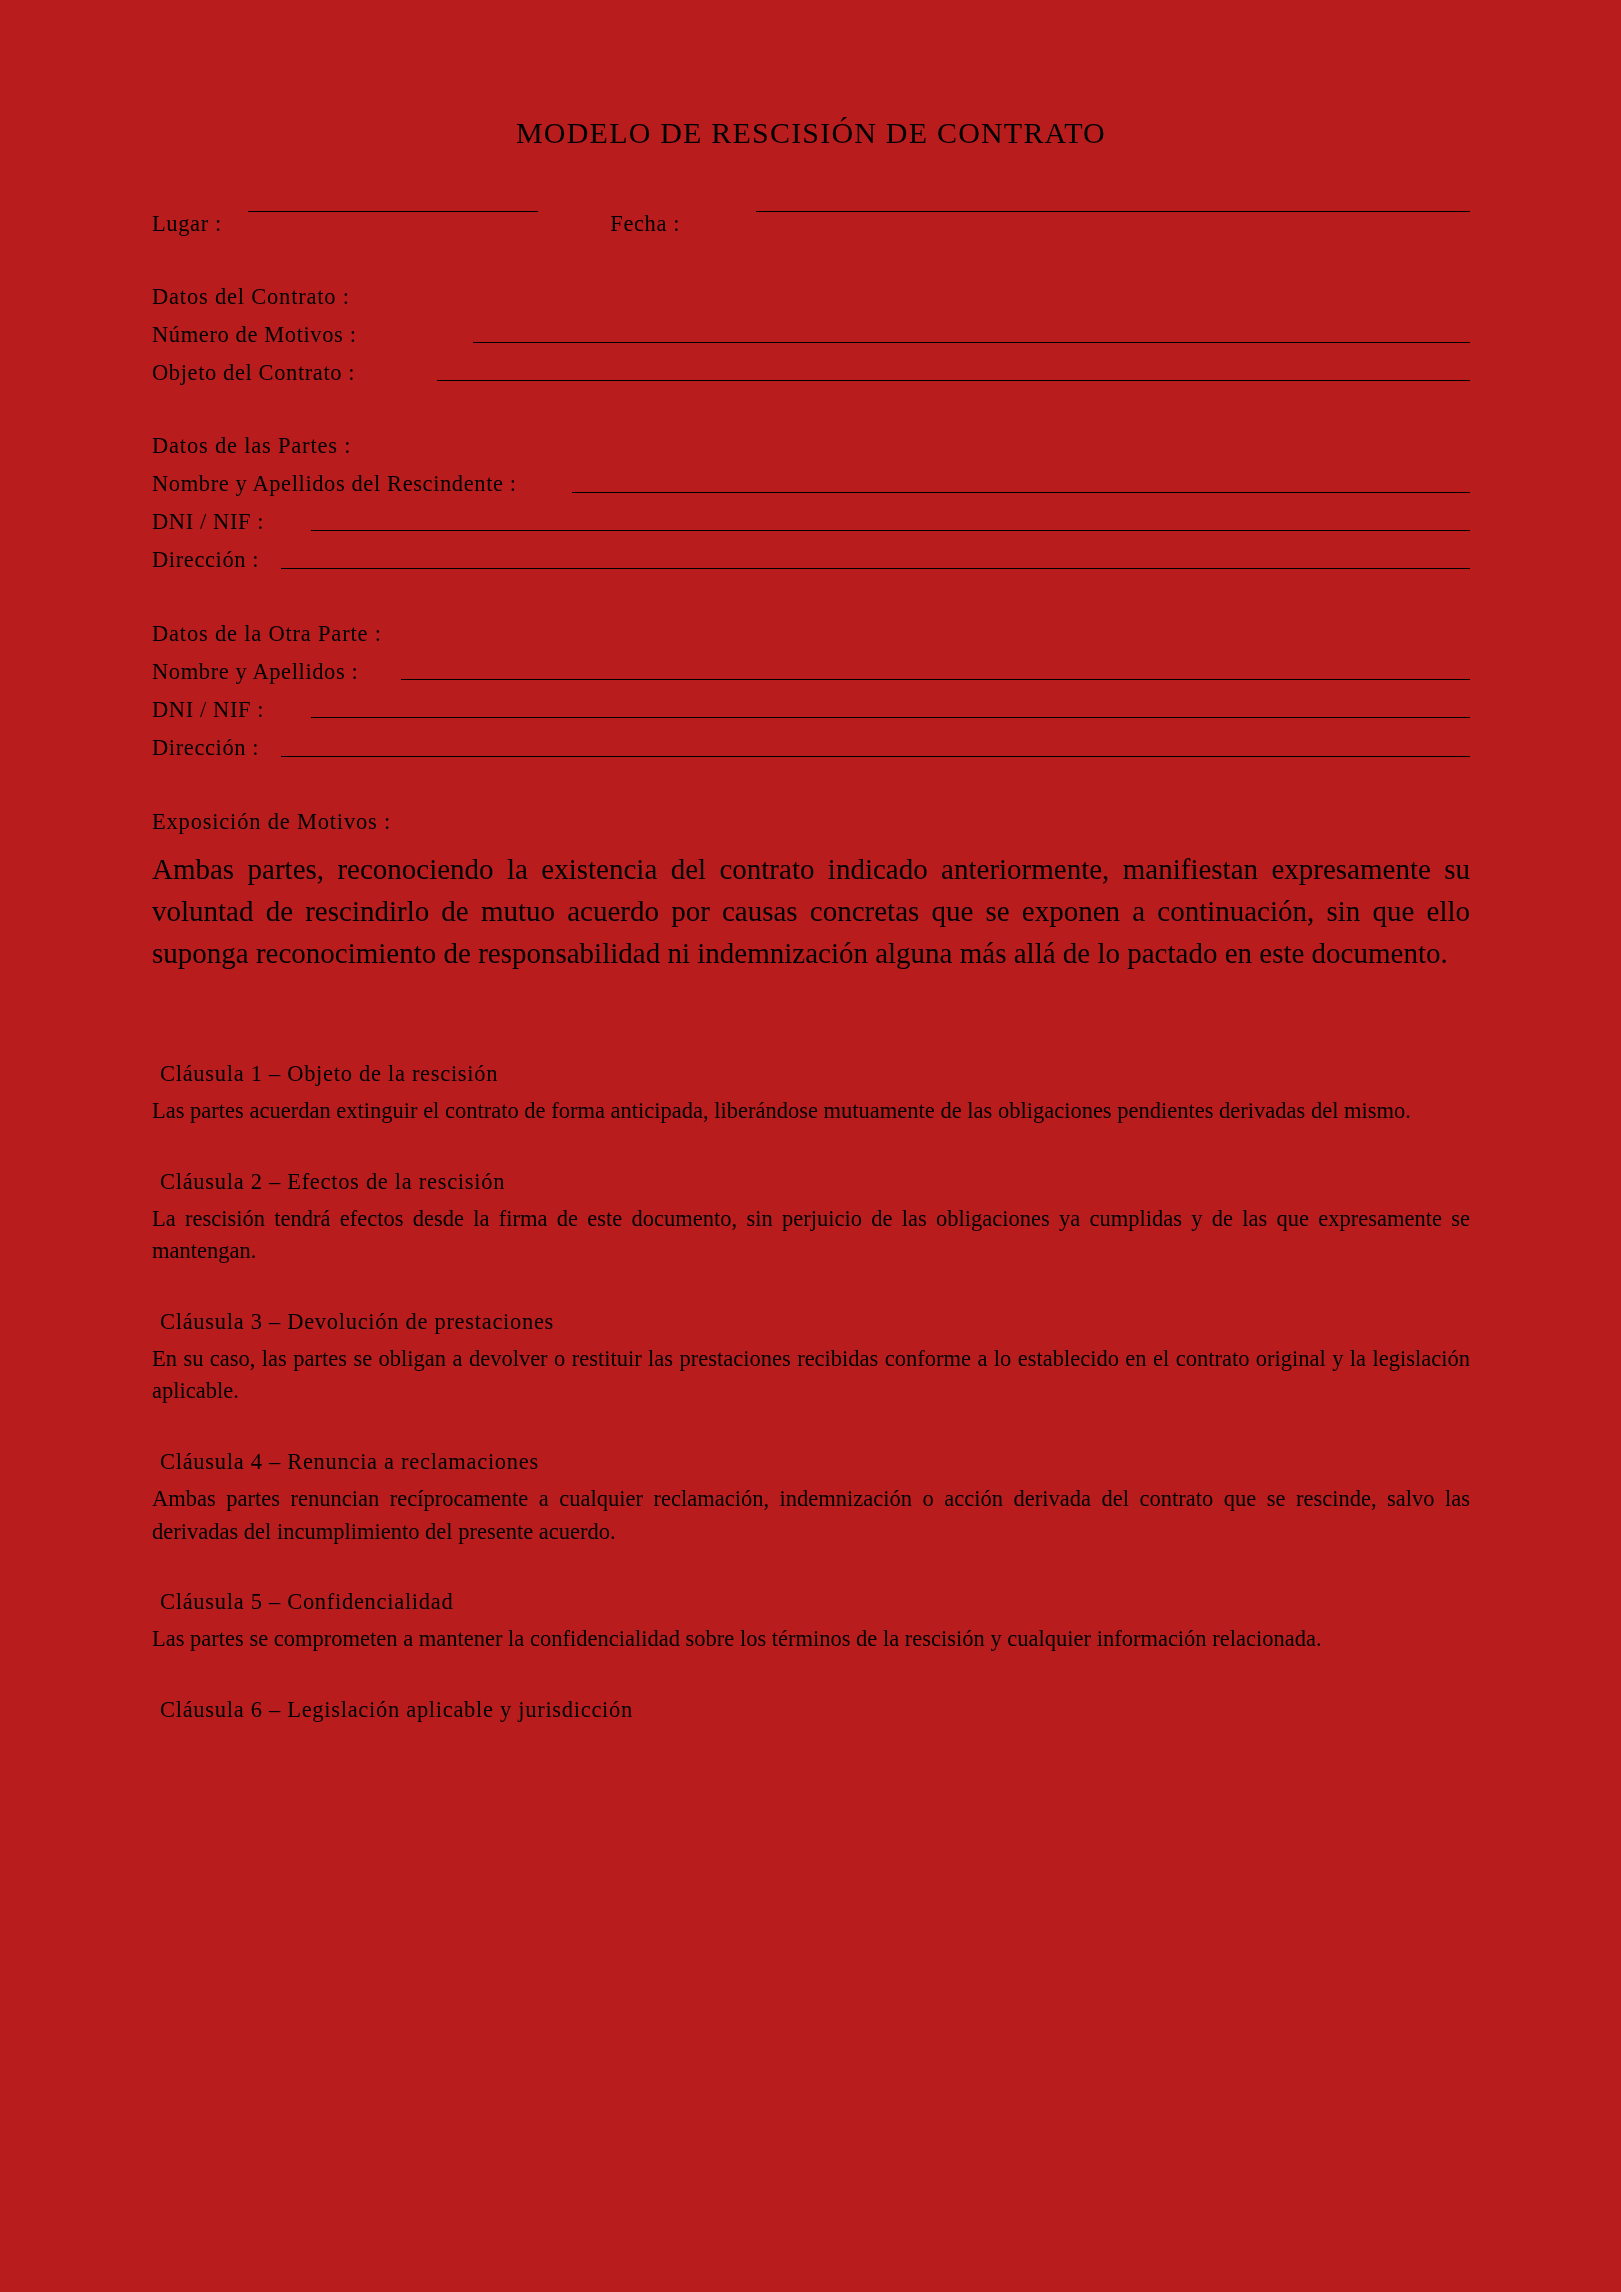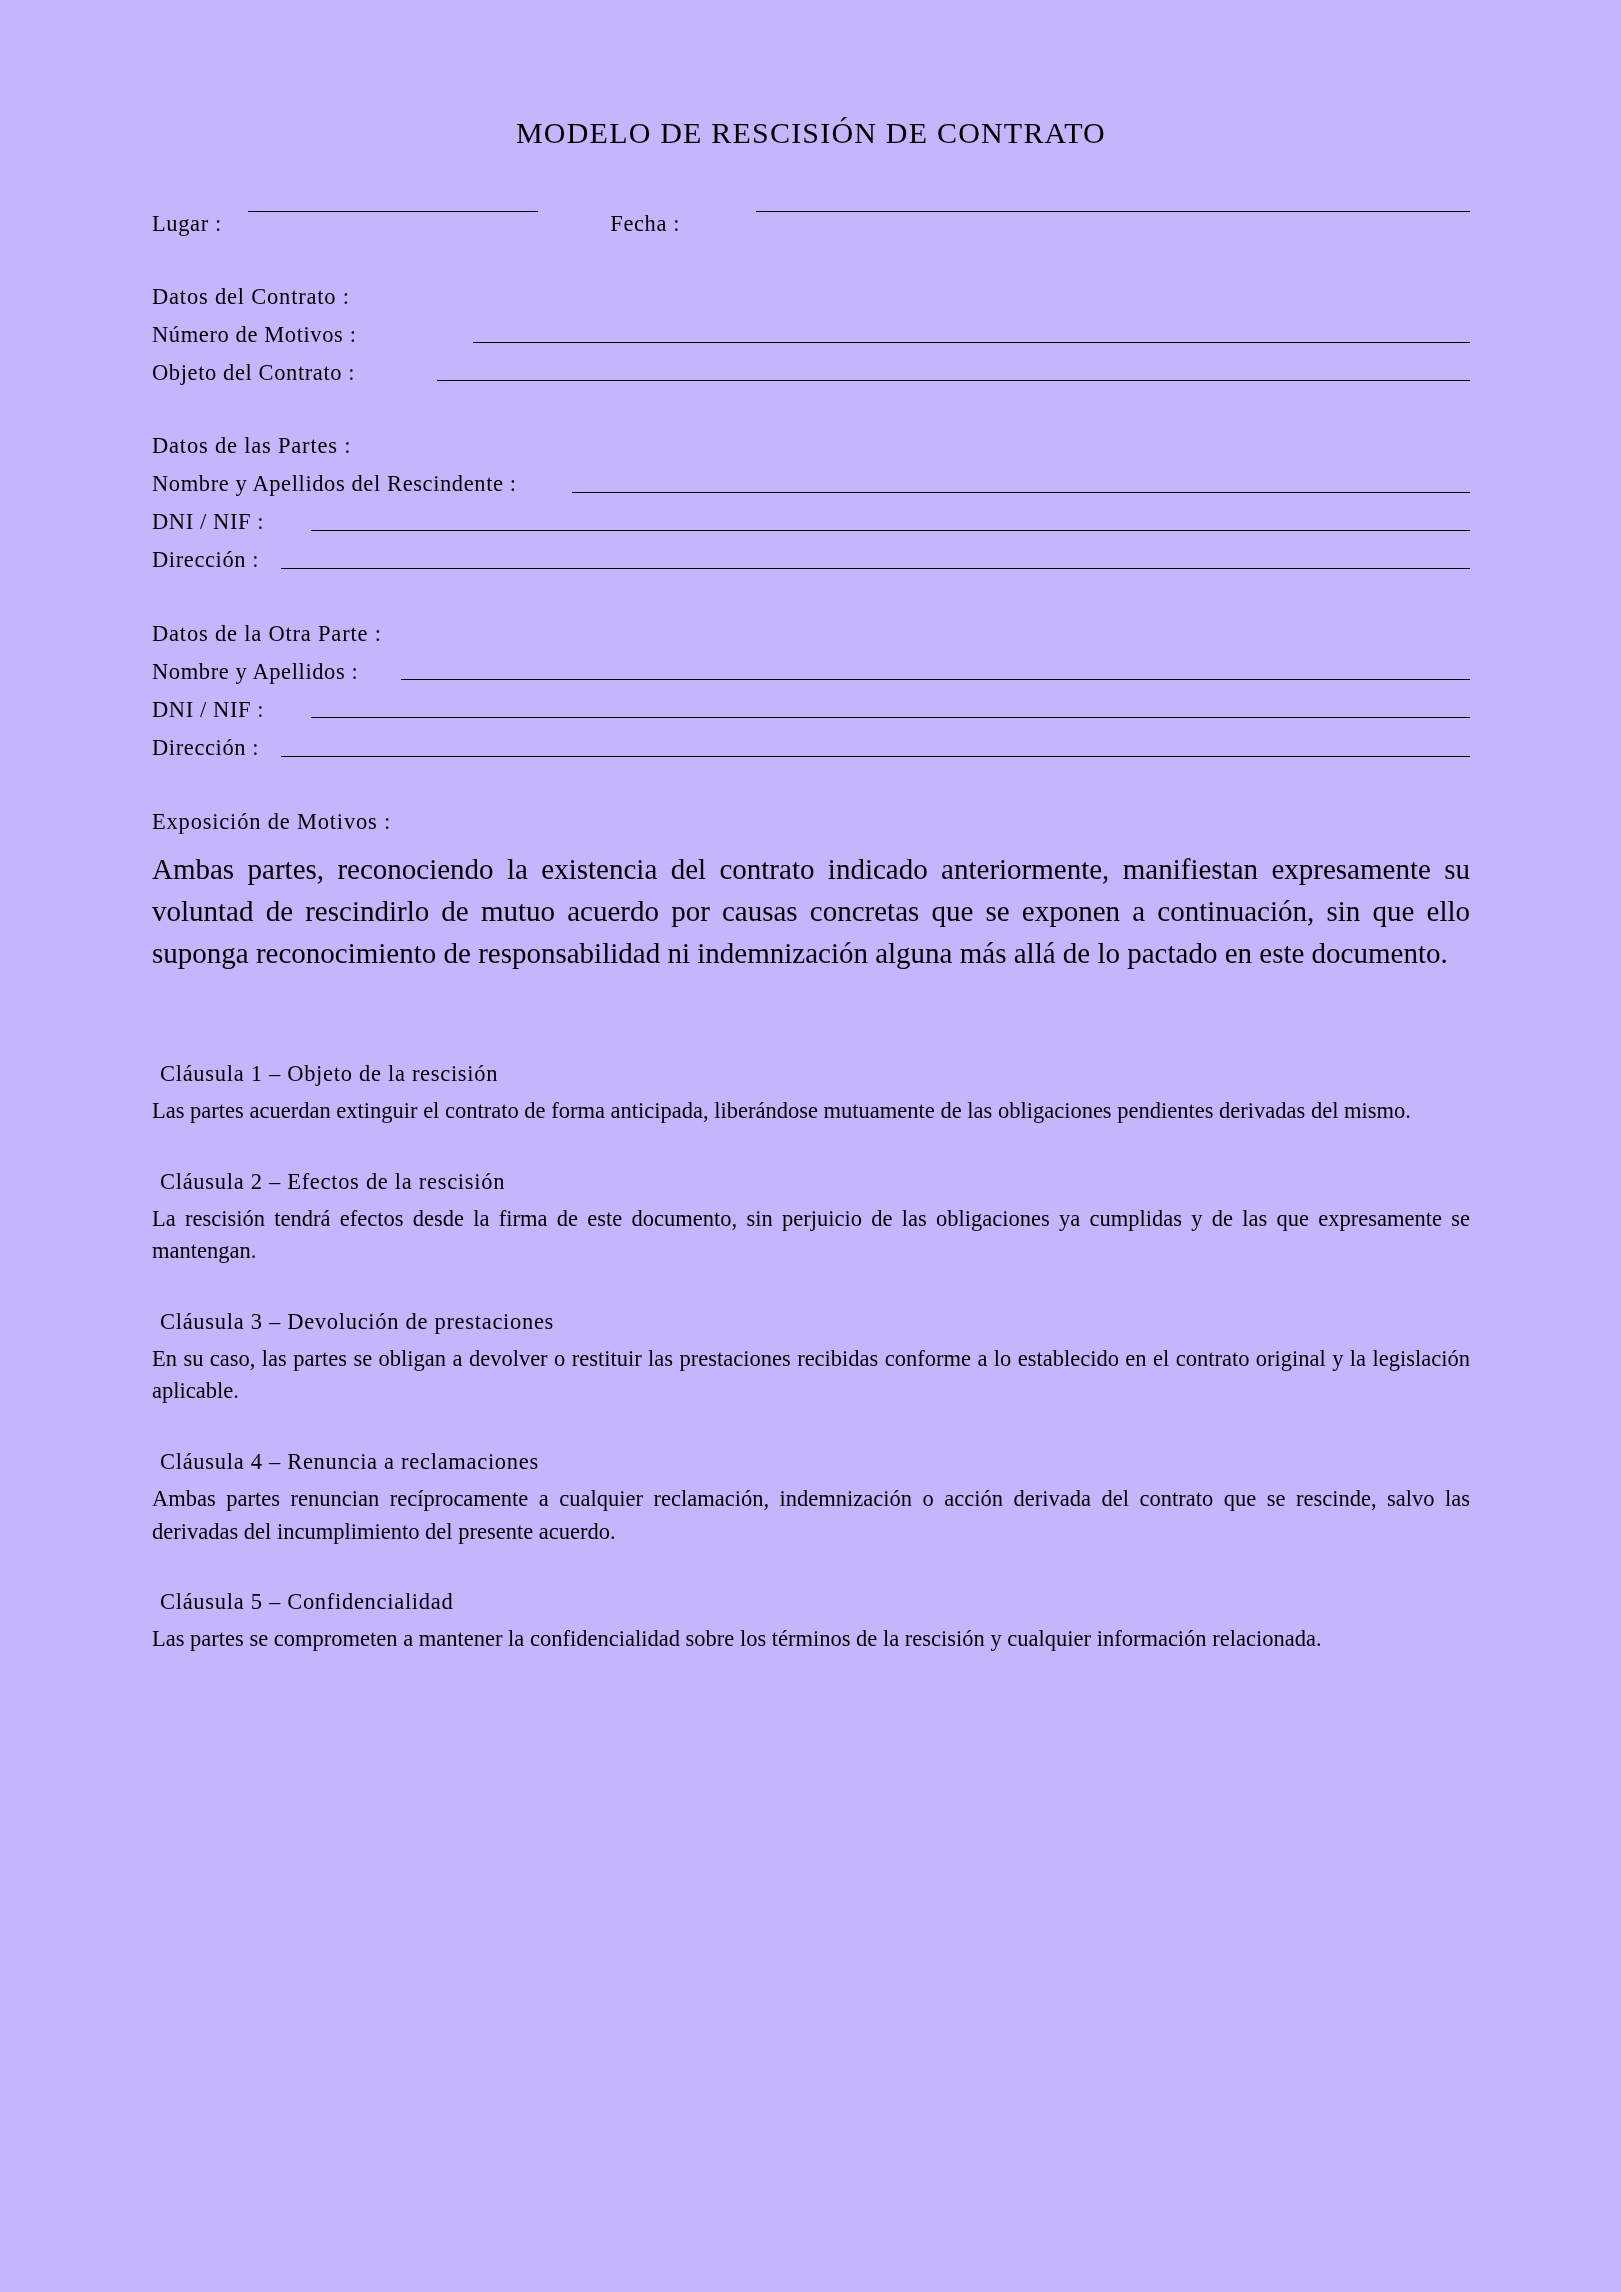--- a/index.html
+++ b/index.html
@@ -13,21 +13,21 @@
     font-family: "Liberation Serif", serif;
     color: #000000;
     position: relative;
     overflow: hidden;
   }
   .page {
     position: absolute;
     left: 0; top: 0;
     width: 1621px;
     height: 2293px;
-    background: #c4b5fd;
+    background: #b91c1c;
     box-sizing: border-box;
     padding: 0;
   }
   .content {
     position: absolute;
     left: 152px;
     top: 0;
     width: 1318px;
   }
   .doc-title {
@@ -232,16 +232,19 @@
 
     <div class="gap-m"></div>
 
     <div>
       <div class="clause-title">Cláusula 5 – Confidencialidad</div>
       <p class="clause-body">Las partes se comprometen a mantener la confidencialidad sobre los términos de la rescisión y cualquier información relacionada.</p>
     </div>
 
     <div class="gap-m"></div>
 
+    <div>
+      <div class="clause-title">Cláusula 6 – Legislación aplicable y jurisdicción</div>
+    </div>
 
   </div>
 </div>
 
 
 </body></html>

